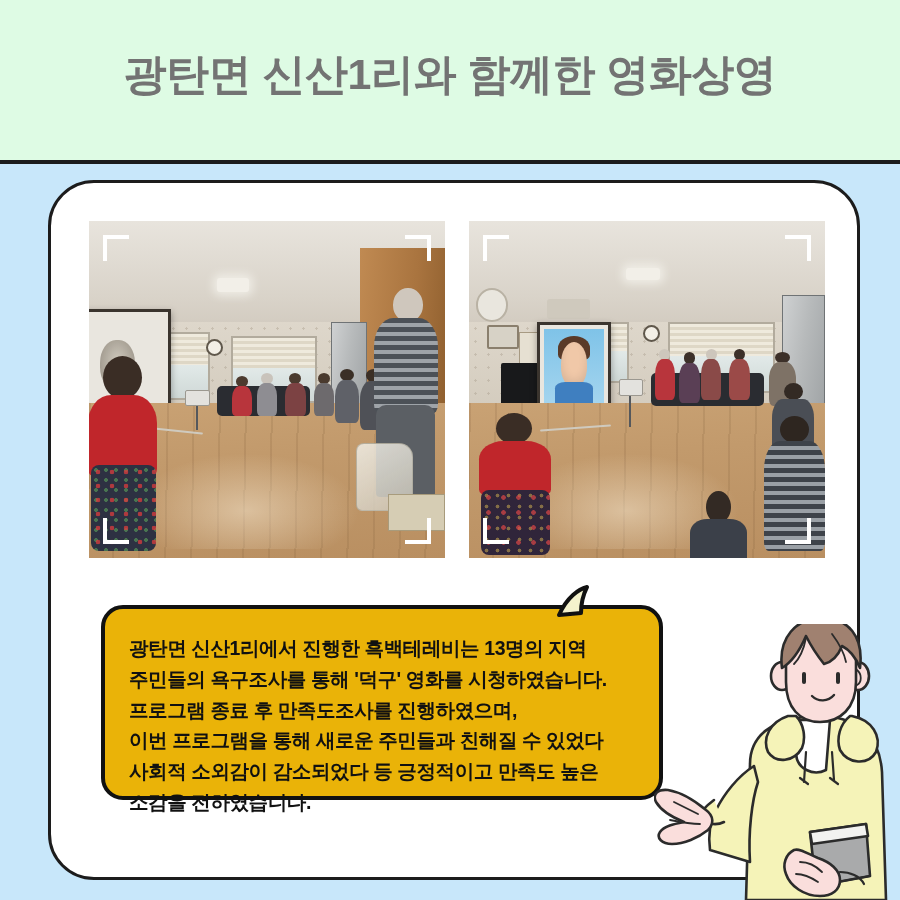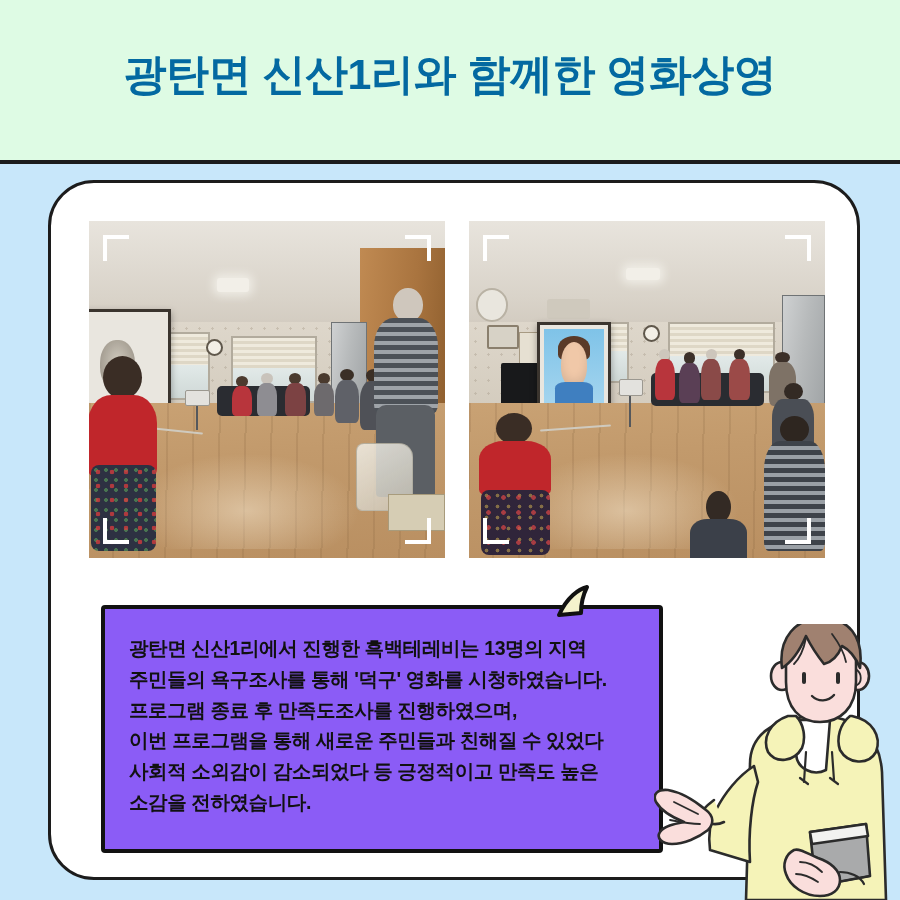--- a/index.html
+++ b/index.html
@@ -18,21 +18,21 @@
   .header {
     position: absolute; left: 0; top: 0;
     width: 900px; height: 164px;
     background: #DEFBE4;
     border-bottom: 4px solid #1c1c1c;
     display: flex; align-items: center; justify-content: center;
   }
   .header-title {
     font-size: 43px;
     font-weight: 700;
-    color: #0369a1;
+    color: #737373;
     letter-spacing: -0.5px;
     white-space: nowrap;
     text-align: center;
     padding-bottom: 10px;
   }
 
   
   .content-card {
     position: absolute;
     left: 48px; top: 180px;
@@ -186,24 +186,24 @@
   .bk.bl::before { left: 0; bottom: 0; }
   .bk.bl::after  { left: 0; bottom: 0; }
   .bk.br { right: 14px; bottom: 14px; }
   .bk.br::before { right: 0; bottom: 0; }
   .bk.br::after  { right: 0; bottom: 0; }
 
   
   .bubble {
     position: absolute;
     left: 50px; top: 422px;
-    width: 562px; height: 248px;
-    background: #8b5cf6;
+    width: 562px; height: 195px;
+    background: #eab308;
     border: 4px solid #111111;
-    border-radius: 4px;
+    border-radius: 22px;
     padding: 24px 22px 18px 24px;
   }
   .bubble-tail {
     position: absolute;
     right: 46px; top: -26px;
     width: 56px; height: 34px;
   }
   .bubble-text {
     font-size: 19.5px;
     line-height: 1.58;

